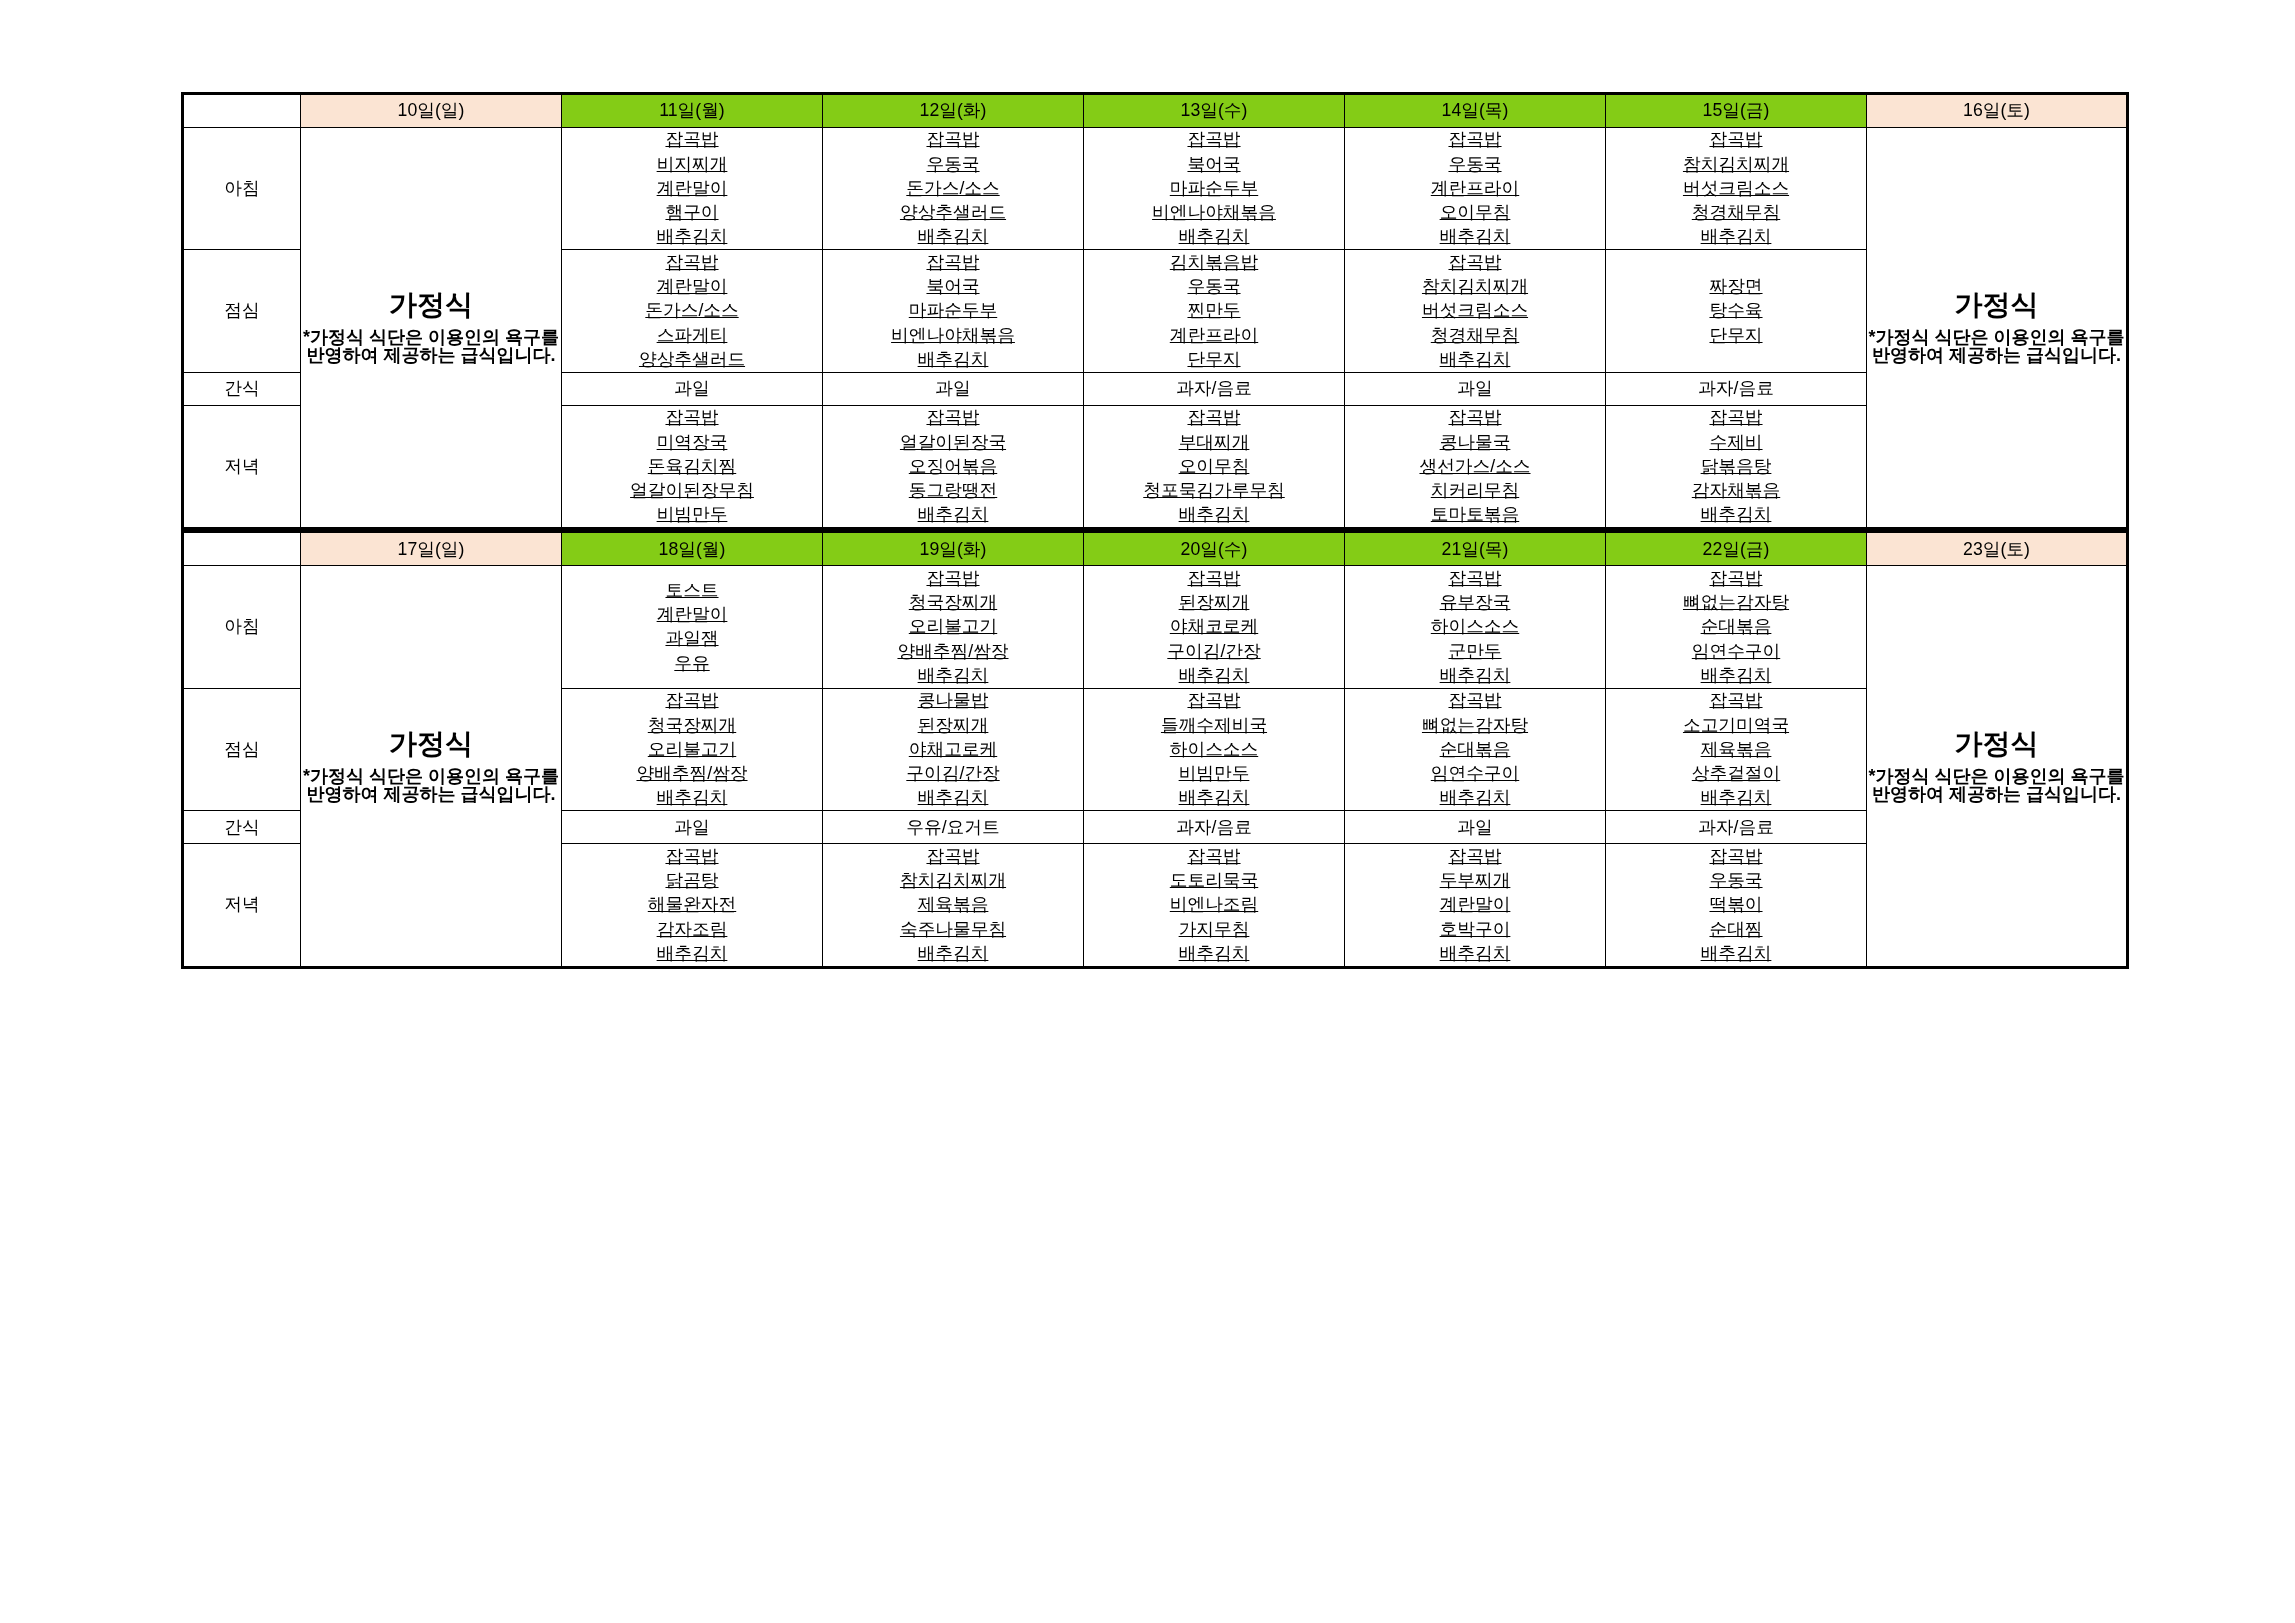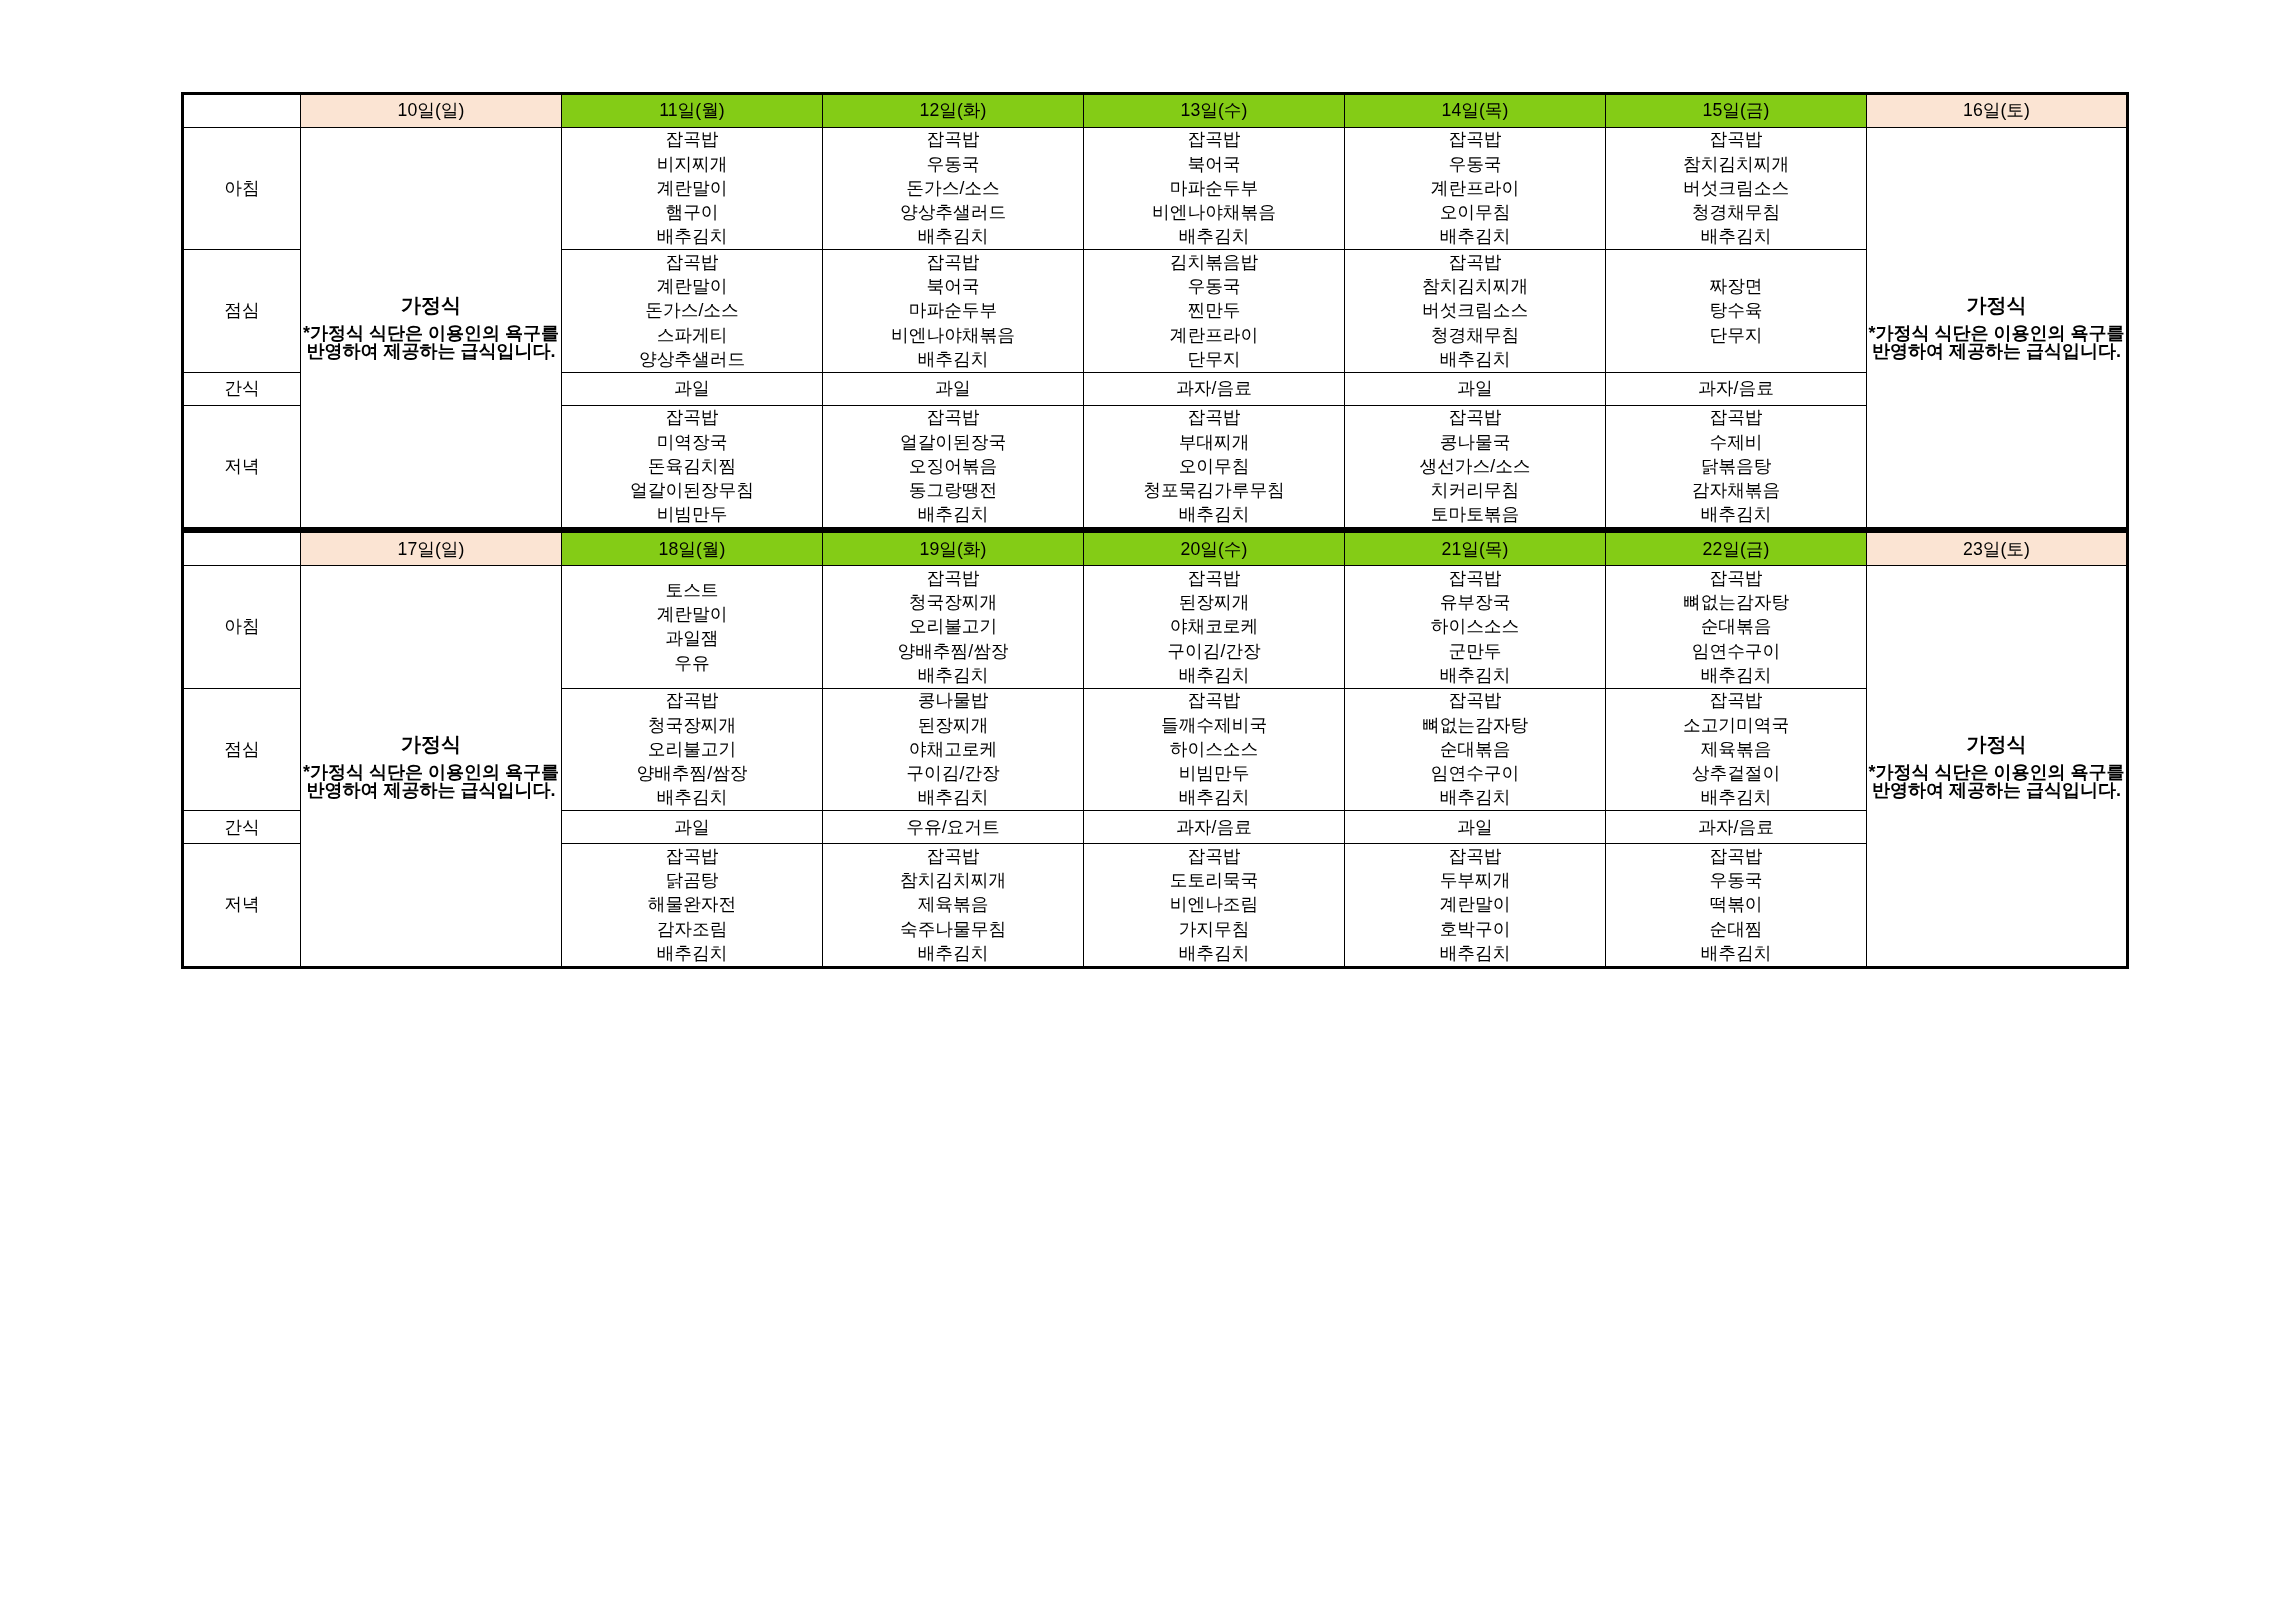--- a/index.html
+++ b/index.html
@@ -56,35 +56,36 @@
     background: #fbe4d3;
   }
   .hdr-week {
     background: #84cc16;
   }
   .meal-label {
     font-size: 18.3px;
   }
   .dishes {
     padding: 6.5px 2.6px 7.9px 2.6px;
+    text-decoration: underline;
   }
   .dishes div {
     padding: 3.3px 0 3.3px 0;
     white-space: nowrap;
   }
   .snack {
     height: 33px;
     padding-left: 6px;
   }
   .home-cell {
     padding: 6.5px 17px;
     line-height: 1.55;
   }
   .home-title {
-    font-size: 20px;
+    font-size: 28px;
     font-weight: bold;
     margin-bottom: 9.2px;
   }
   .home-note {
     font-size: 18px;
     font-weight: bold;
     text-align: center;
   }
 </style>
 </head>

